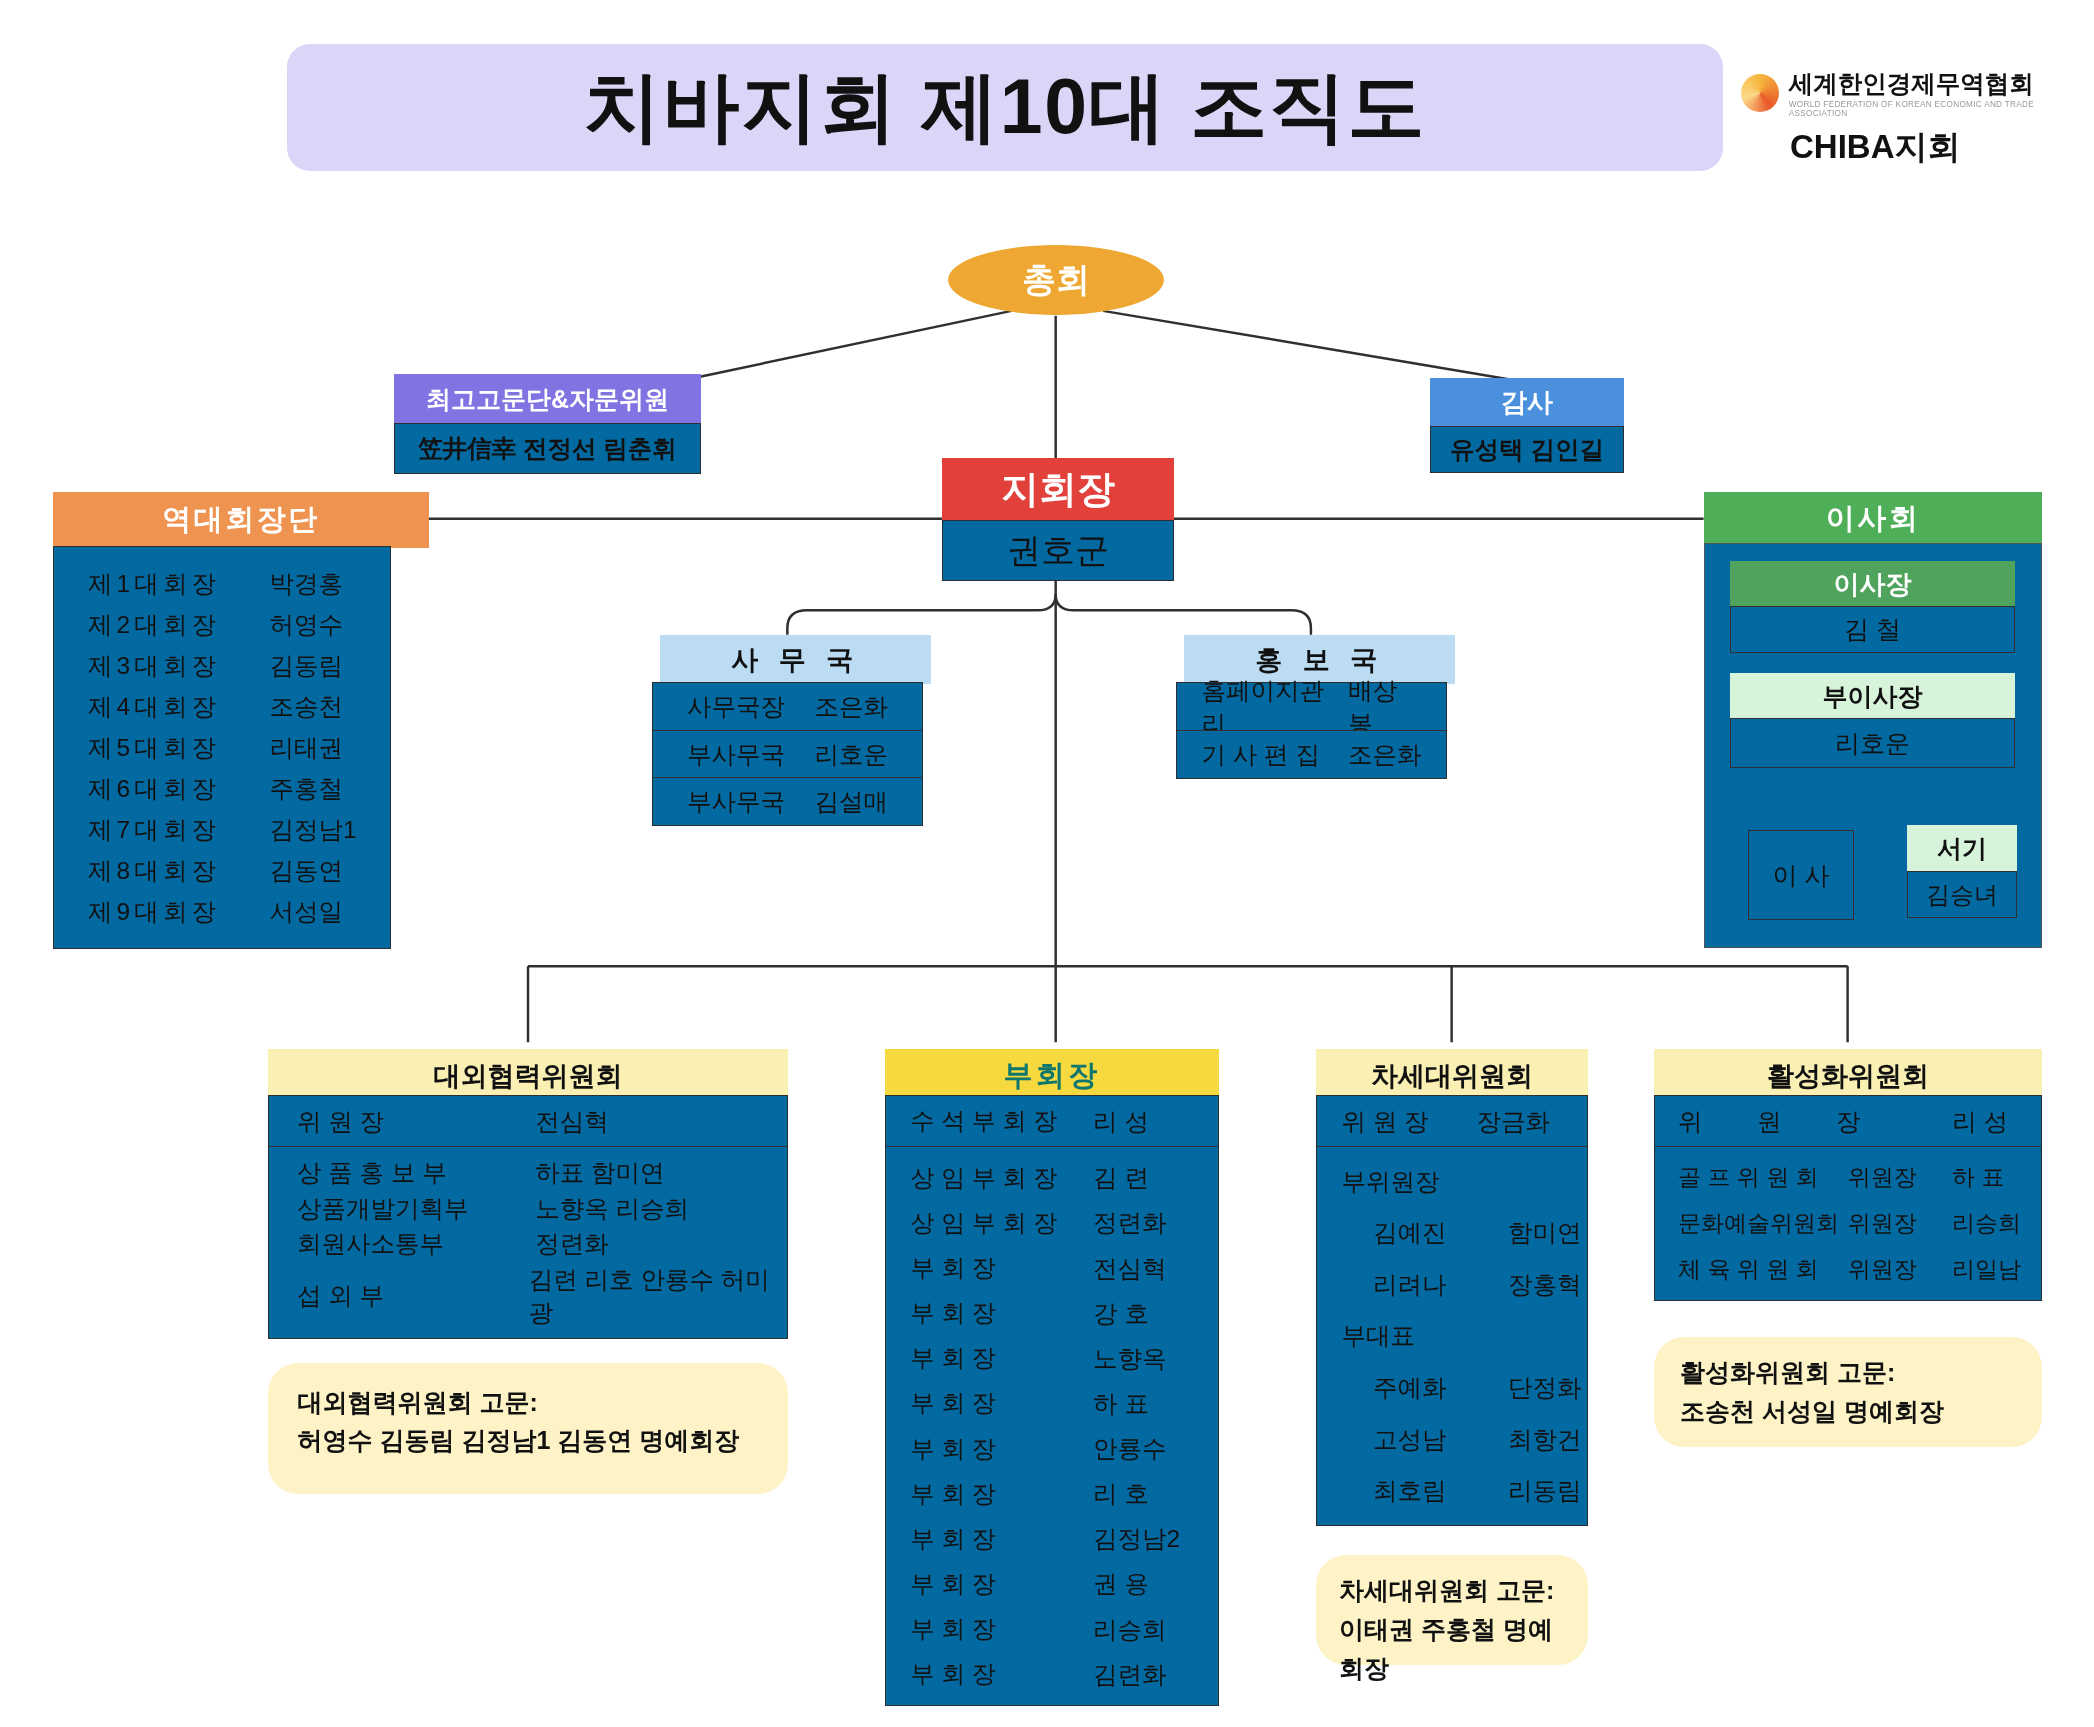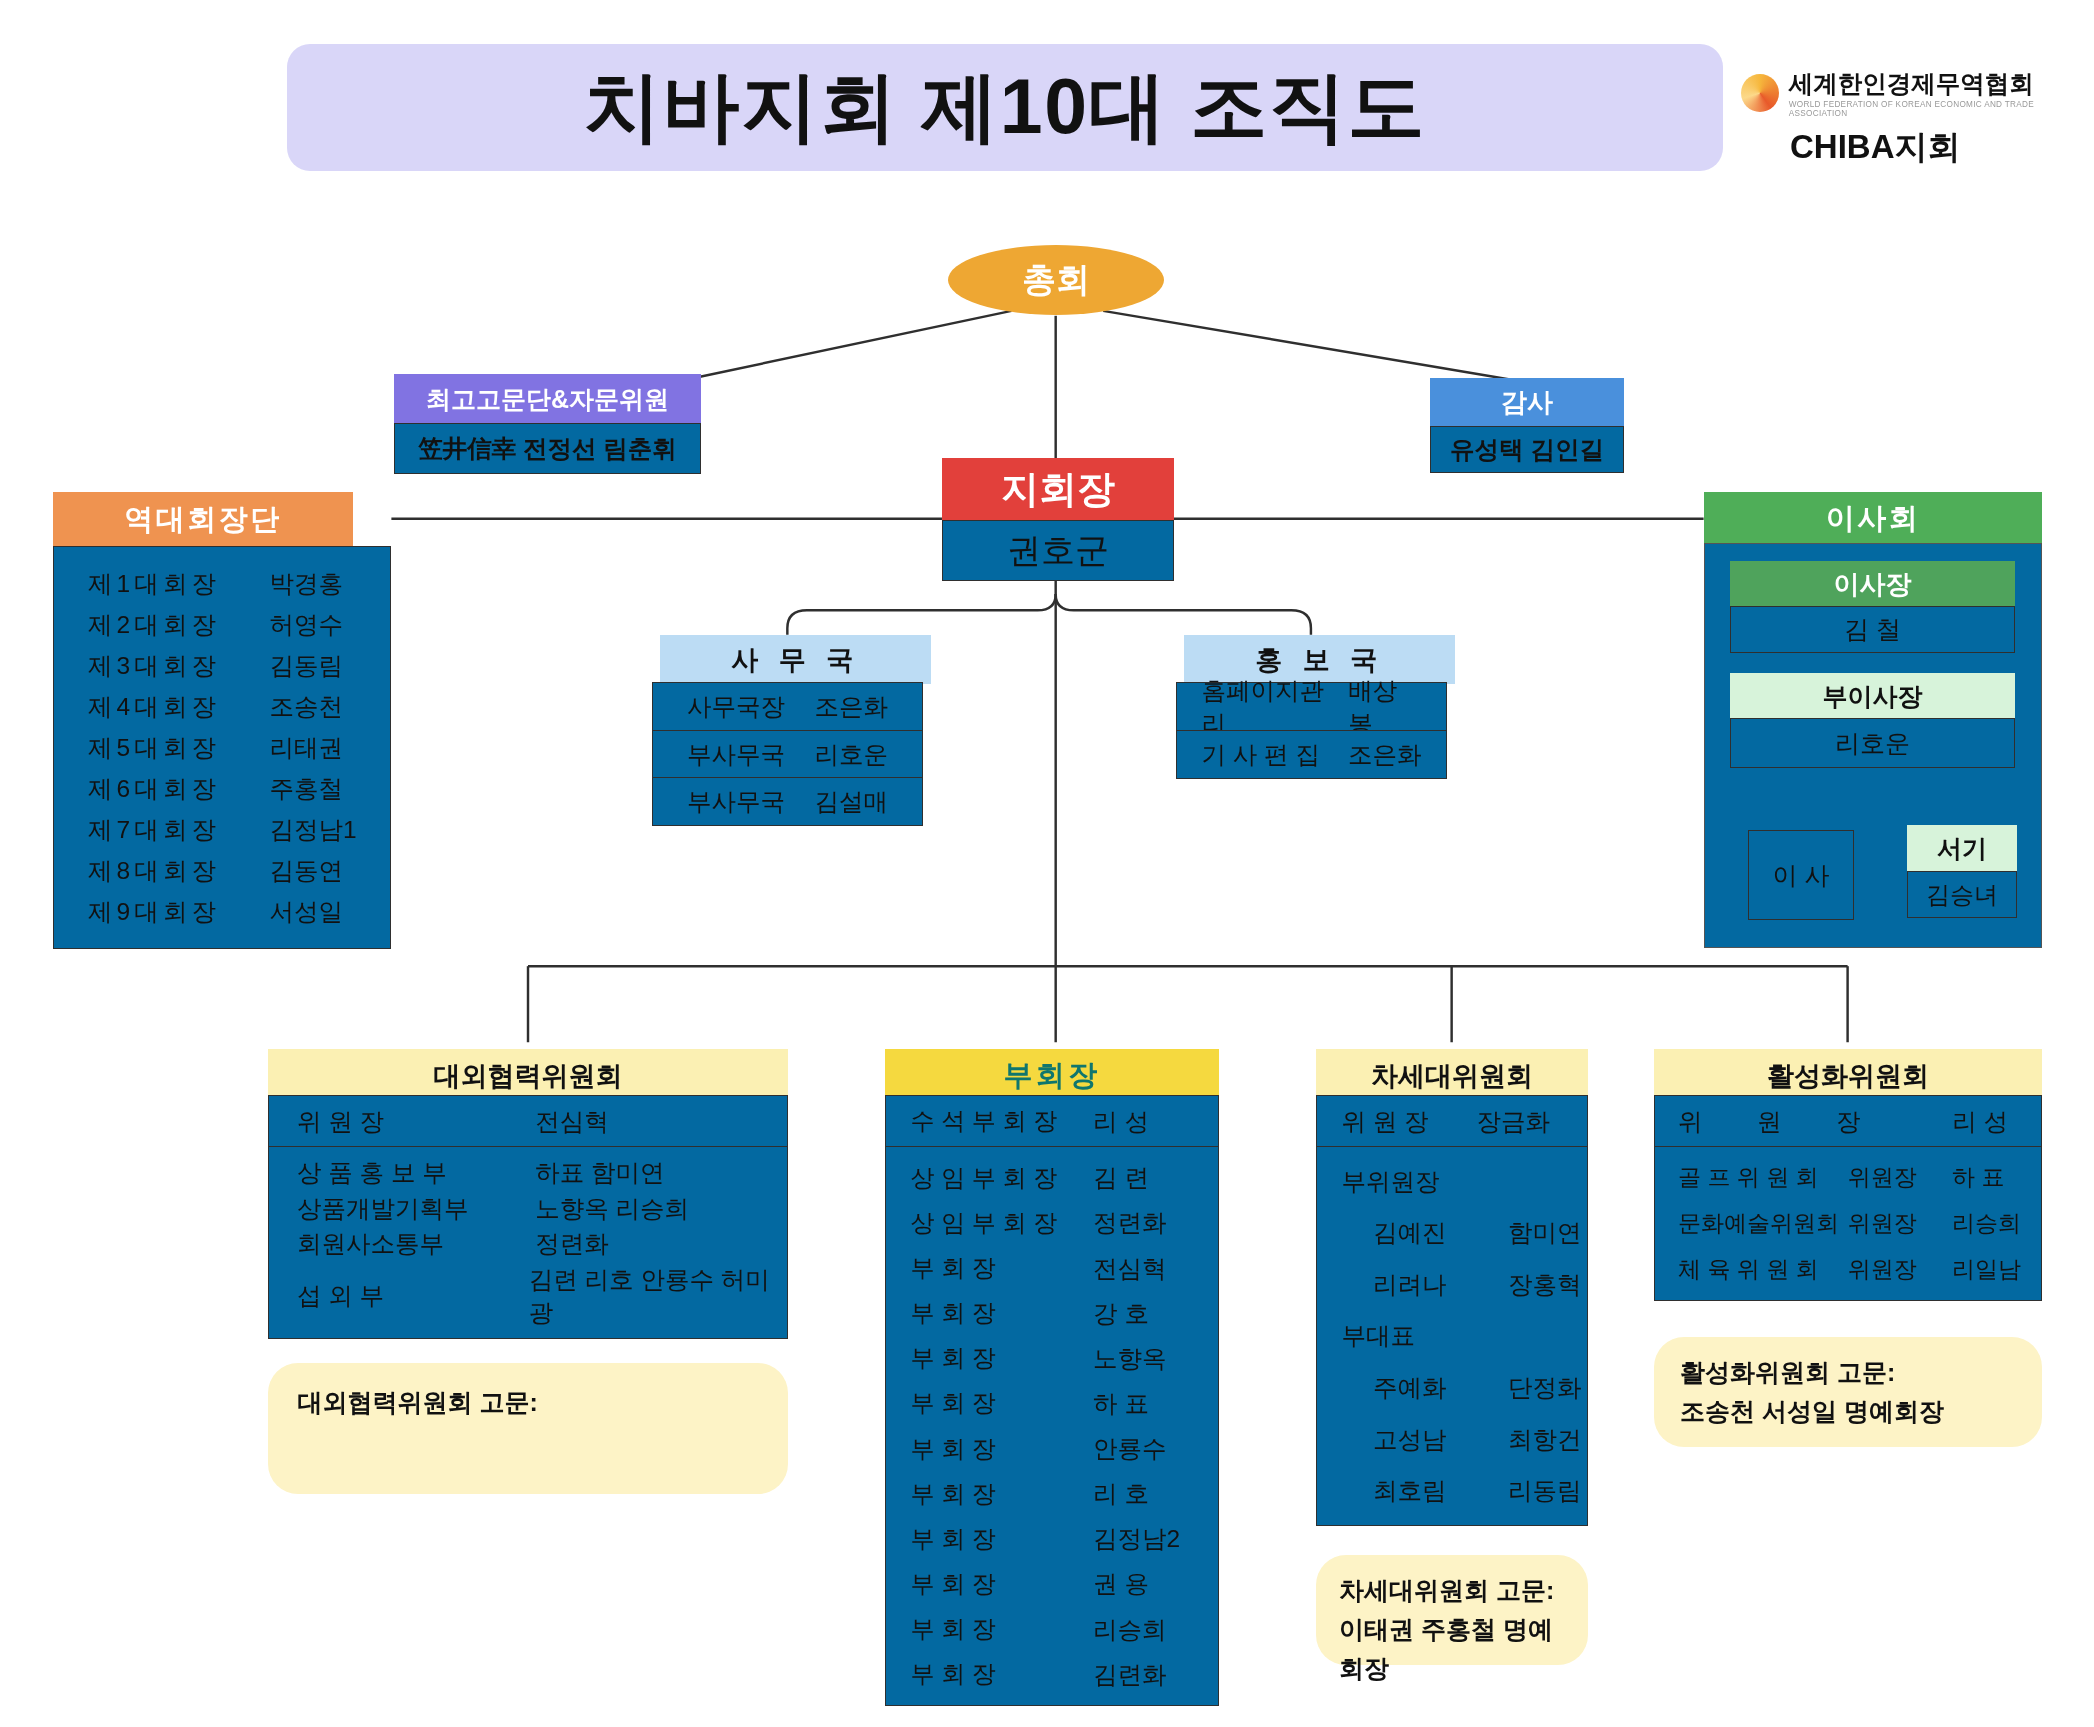--- a/index.html
+++ b/index.html
@@ -88,21 +88,21 @@
 
   <div class="abs fc hdr purple" style="left:394px;top:374px;width:307px;height:51px">최고고문단&amp;자문위원</div>
   <div class="abs fc wbox members" style="left:394px;top:423px;width:307px;height:51px">笠井信幸   전정선   림춘휘</div>
 
   <div class="abs fc hdr blue" style="left:1430px;top:378px;width:194px;height:49px">감사</div>
   <div class="abs fc wbox members" style="left:1430px;top:426px;width:194px;height:47px">유성택   김인길</div>
 
   <div class="abs fc hdr red" style="left:942px;top:458px;width:232px;height:63px">지회장</div>
   <div class="abs fc wbox bigname" style="left:942px;top:520px;width:232px;height:61px">권호군</div>
 
-  <div class="abs fc hdr orangehdr" style="left:53px;top:492px;width:300px;height:56px">역대회장단</div>
+  <div class="abs fc hdr orangehdr" style="left:53px;top:492px;width:376px;height:56px">역대회장단</div>
   <div class="abs wbox pc-list" style="left:53px;top:546px;width:338px;height:403px">
     <div class="pc-row">
         <span class="pc-label">제1대회장</span>
         <span>박경홍</span>
       </div>
     <div class="pc-row">
         <span class="pc-label">제2대회장</span>
         <span>허영수</span>
       </div>
     <div class="pc-row">
@@ -187,20 +187,21 @@
         <span class="ex-role">회원사소통부</span>
         <span>정련화</span>
       </div>
     <div class="c-row">
         <span class="ex-role">섭  외  부</span>
         <span>김련  리호  안룡수  허미광</span>
       </div>
   </div>
   <div class="abs note" style="left:268px;top:1363px;width:520px;height:131px">
     <div>대외협력위원회 고문:</div>
+    <div>허영수  김동림  김정남1  김동연   명예회장</div>
   </div>
 
   <div class="abs c-hdr yellow" style="left:885px;top:1043px;width:334px;height:54px">부회장</div>
   <div class="abs wbox head-row" style="left:885px;top:1095px;width:334px;height:52px">
     <span class="vc-role">수 석 부 회 장</span>
     <span>리  성</span>
     </div>
   <div class="abs wbox rows-box" style="left:885px;top:1146px;width:334px;height:560px">
     <div class="c-row">
         <span class="vc-role">상 임 부 회 장</span>

